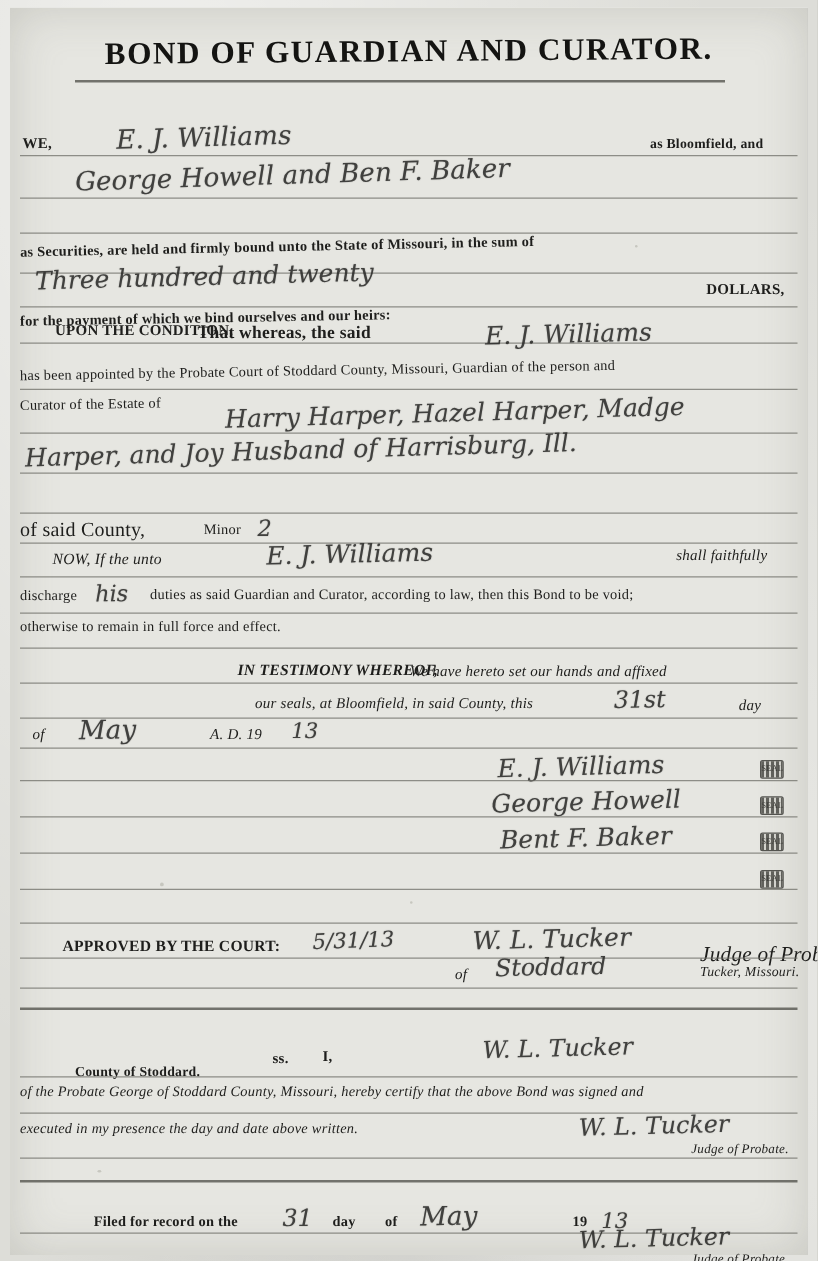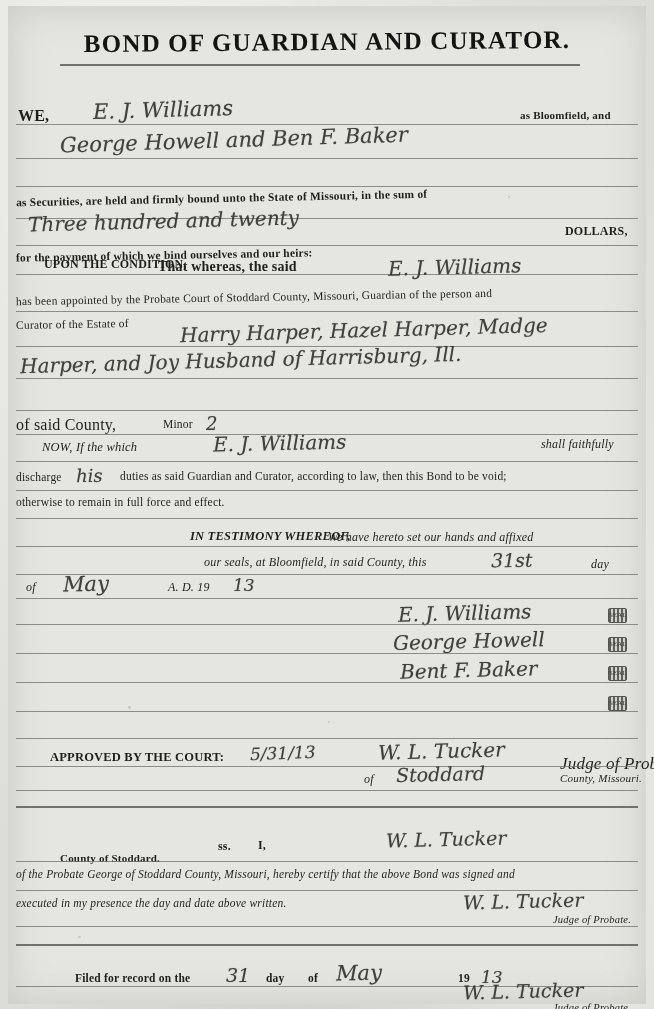--- a/index.html
+++ b/index.html
@@ -103,21 +103,21 @@
 </style>
 </head>
 <body>
 
 <div class="page">
   <div class="sheet">
 
     <div class="title">BOND OF GUARDIAN AND CURATOR.</div>
     <div class="rule thick" style="left:52px; top:58px; width:520px;"></div>
 
-    <div class="pr bold" style="left:10px; top:101px; font-size:16px;">WE,</div>
+    <div class="pr bold" style="left:10px; top:101px; font-size:12px;">WE,</div>
     <div class="hw" style="left:85px; top:92px; font-size:21px; transform:rotate(-1.6deg);">E. J. Williams</div>
     <div class="pr bold" style="left:512px; top:103px; font-size:11px;">as Bloomfield, and</div>
     <div class="rule" style="left:8px; top:118px; width:622px;"></div>
 
     <div class="hw" style="left:52px; top:122px; font-size:21px; transform:rotate(-1.8deg);">George Howell and Ben F. Baker</div>
     <div class="rule" style="left:8px; top:152px; width:622px;"></div>
 
     <div class="rule" style="left:8px; top:180px; width:622px;"></div>
 
     <div class="pr bold" style="left:8px; top:186px; font-size:11.5px; transform:rotate(-1.2deg);">as Securities, are held and firmly bound unto the State of Missouri, in the sum of</div>
@@ -144,21 +144,21 @@
     <div class="hw" style="left:12px; top:342px; font-size:20px; transform:rotate(-1.6deg);">Harper, and Joy Husband of Harrisburg, Ill.</div>
     <div class="rule" style="left:8px; top:372px; width:622px;"></div>
 
     <div class="rule" style="left:8px; top:404px; width:622px;"></div>
 
     <div class="pr" style="left:8px; top:410px; font-size:16px;">of said County,</div>
     <div class="pr" style="left:155px; top:412px; font-size:11.5px;">Minor</div>
     <div class="hw" style="left:198px; top:407px; font-size:18px;">2</div>
     <div class="rule" style="left:8px; top:428px; width:622px;"></div>
 
-    <div class="pr it" style="left:34px; top:434px; font-size:12.5px;">NOW, If the which</div>
+    <div class="pr it" style="left:34px; top:434px; font-size:12.5px;">NOW, If the unto</div>
     <div class="hw" style="left:205px; top:425px; font-size:20px; transform:rotate(-1.3deg);">E. J. Williams</div>
     <div class="pr it" style="left:533px; top:431px; font-size:12px;">shall faithfully</div>
     <div class="rule" style="left:8px; top:455px; width:622px;"></div>
 
     <div class="pr" style="left:8px; top:465px; font-size:11.5px;">discharge</div>
     <div class="hw" style="left:68px; top:459px; font-size:18px; transform:rotate(-1.2deg);">his</div>
     <div class="pr" style="left:112px; top:464px; font-size:11.5px;">duties as said Guardian and Curator, according to law, then this Bond to be void;</div>
     <div class="rule" style="left:8px; top:484px; width:622px;"></div>
 
     <div class="pr" style="left:8px; top:490px; font-size:11.5px;text-align:right;">otherwise to remain in full force and effect.</div>
@@ -197,21 +197,21 @@
     <div class="rule" style="left:8px; top:732px; width:622px;"></div>
 
     <div class="pr bold sc" style="left:42px; top:744px; font-size:12.5px;">APPROVED BY THE COURT:</div>
     <div class="hw" style="left:242px; top:737px; font-size:17px; transform:rotate(-2deg);">5/31/13</div>
     <div class="hw" style="left:370px; top:733px; font-size:20px; transform:rotate(-1.5deg);">W. L. Tucker</div>
     <div class="pr it" style="left:552px; top:748px; font-size:17px;">Judge of Probate</div>
     <div class="rule" style="left:8px; top:760px; width:622px;"></div>
 
     <div class="pr it" style="left:356px; top:766px; font-size:12px;">of</div>
     <div class="hw" style="left:388px; top:757px; font-size:19px; transform:rotate(-1.2deg);">Stoddard</div>
-    <div class="pr it" style="left:552px; top:766px; font-size:11px;">County, Missouri.</div>
+    <div class="pr it" style="left:552px; top:766px; font-size:11px;">Tucker, Missouri.</div>
     <div class="rule" style="left:8px; top:784px; width:622px;"></div>
 
     <div class="rule thick" style="left:8px; top:800px; width:622px;"></div>
 
     <div class="pr bold" style="left:52px; top:846px; font-size:11px;">County of Stoddard.</div>
     <div class="pr bold" style="left:210px; top:833px; font-size:12px;">ss.</div>
     <div class="pr bold" style="left:250px; top:832px; font-size:12px;">I,</div>
     <div class="hw" style="left:378px; top:822px; font-size:19px; transform:rotate(-1.5deg);">W. L. Tucker</div>
     <div class="rule" style="left:8px; top:855px; width:622px;"></div>
 

